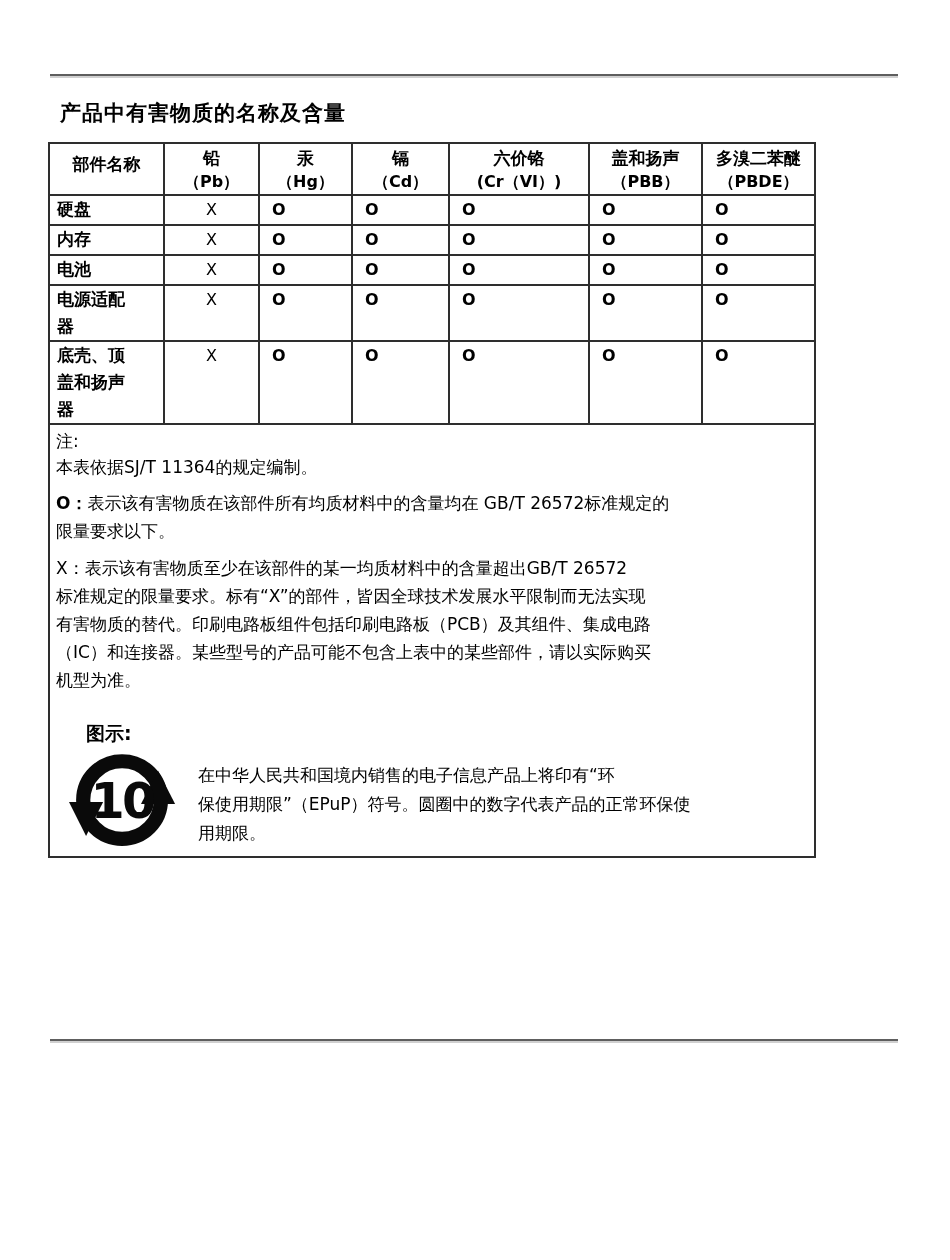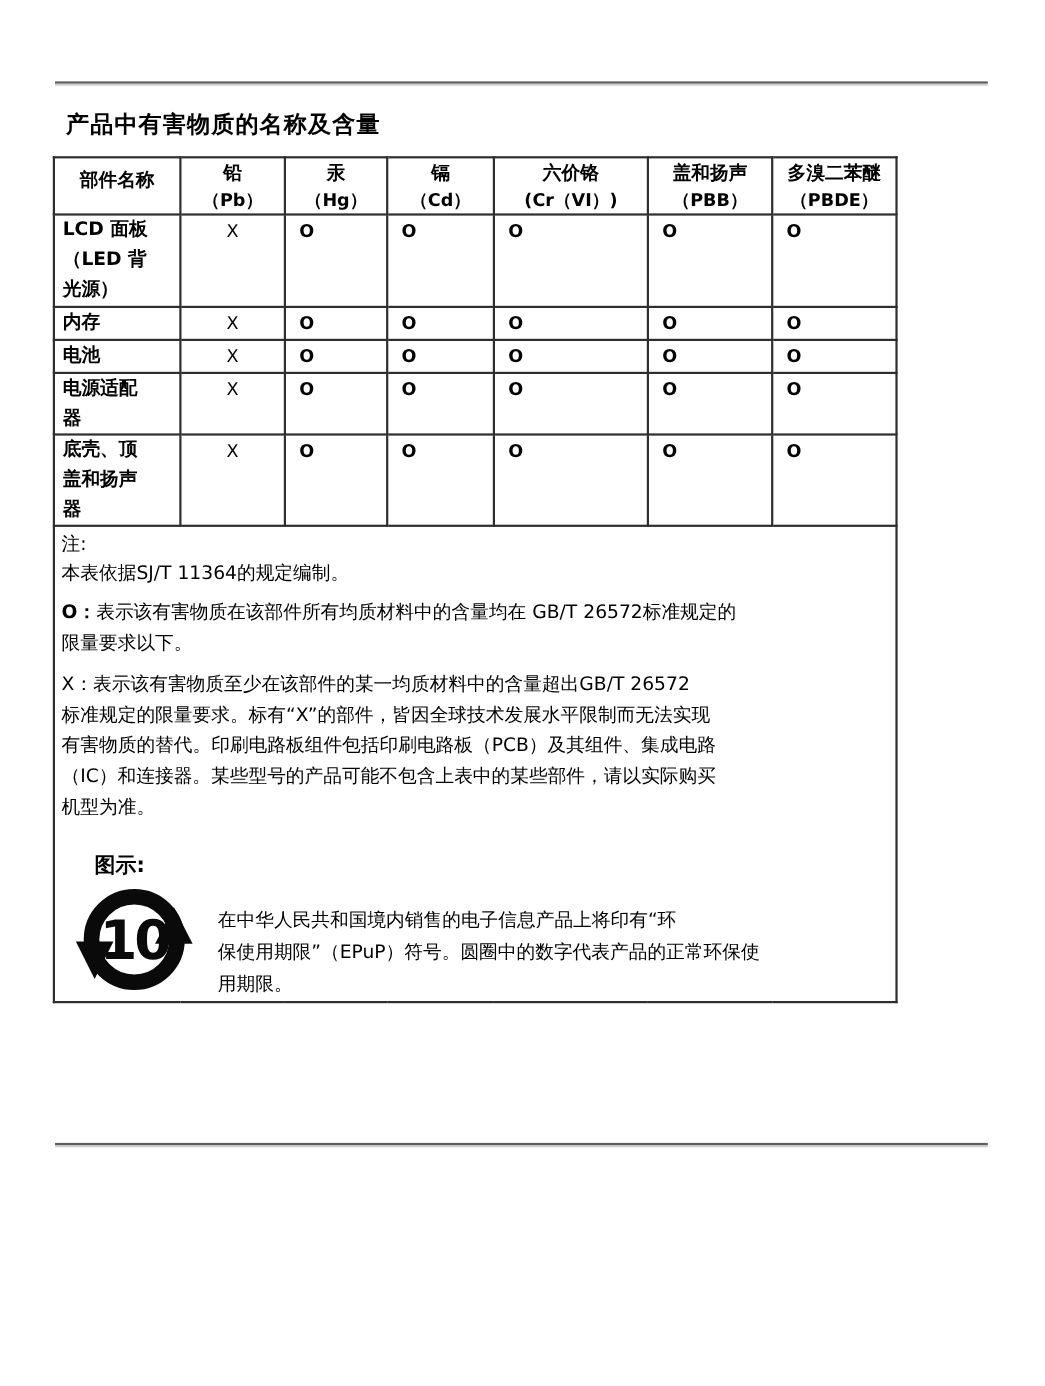--- a/index.html
+++ b/index.html
@@ -27,21 +27,21 @@
   }
   td.vx{vertical-align:top;text-align:center;font-size:16px;line-height:26px;padding-top:1px;}
   td.vo{vertical-align:top;font-size:16px;line-height:26px;font-weight:700;padding:1px 0 0 12px;}
   td.notes-cell{vertical-align:top;padding:3px 10px 0 6px;font-size:17px;}
   .note-line{line-height:26px;}
   .note-para{margin:9px 0 0 0;line-height:28px;}
   .sym-o{font-weight:700;}
   .sym-x{font-weight:400;}
   .pre{white-space:pre-line;}
   .legend-heading{margin:26px 0 0 30px;font-weight:700;line-height:26px;font-size:19px;}
-  .legend-row{display:flex;align-items:flex-end;margin-top:2px;}
+  .legend-row{display:flex;align-items:center;margin-top:2px;}
   .epup-logo{width:118px;height:108px;margin-left:8px;flex:none;}
   .legend-text{margin:4px 0 0 16px;line-height:29px;width:610px;font-size:17px;}
 </style>
 </head>
 <body>
 
 <div class="rule rule-top"></div>
 
 <h1 class="title">产品中有害物质的名称及含量</h1>
 
@@ -81,24 +81,22 @@
           <div class="h1">盖和扬声</div>
           <div class="h2">（PBB）</div>
         </th>
         <th>
           <div class="h1">多溴二苯醚</div>
           <div class="h2">（PBDE）</div>
         </th>
       </tr>
   </thead>
   <tbody id="body-rows">
-      <tr style="height: 84px;">
-        <td class="label">LCD 面板
-（LED 背
-光源）</td>
+      <tr style="height: 26px;">
+        <td class="label">硬盘</td>
         <td class="vx">X</td>
         <td class="vo">O</td>
         <td class="vo">O</td>
         <td class="vo">O</td>
         <td class="vo">O</td>
         <td class="vo">O</td>
       </tr>
       <tr style="height: 26px;">
         <td class="label">内存</td>
         <td class="vx">X</td>

